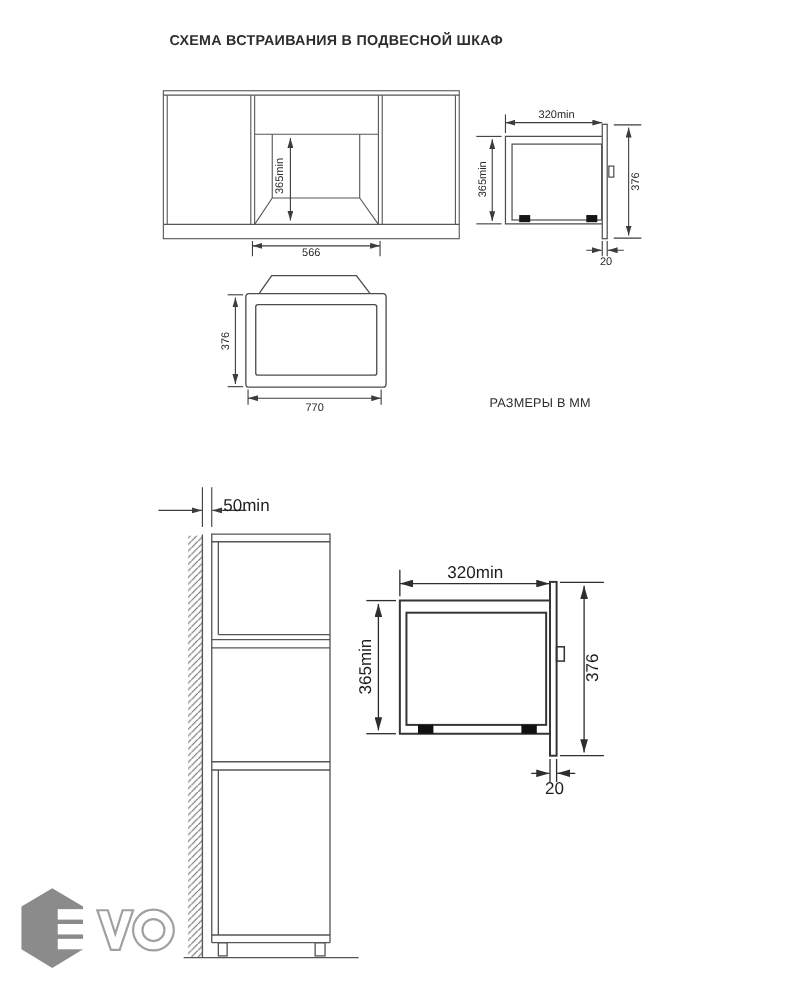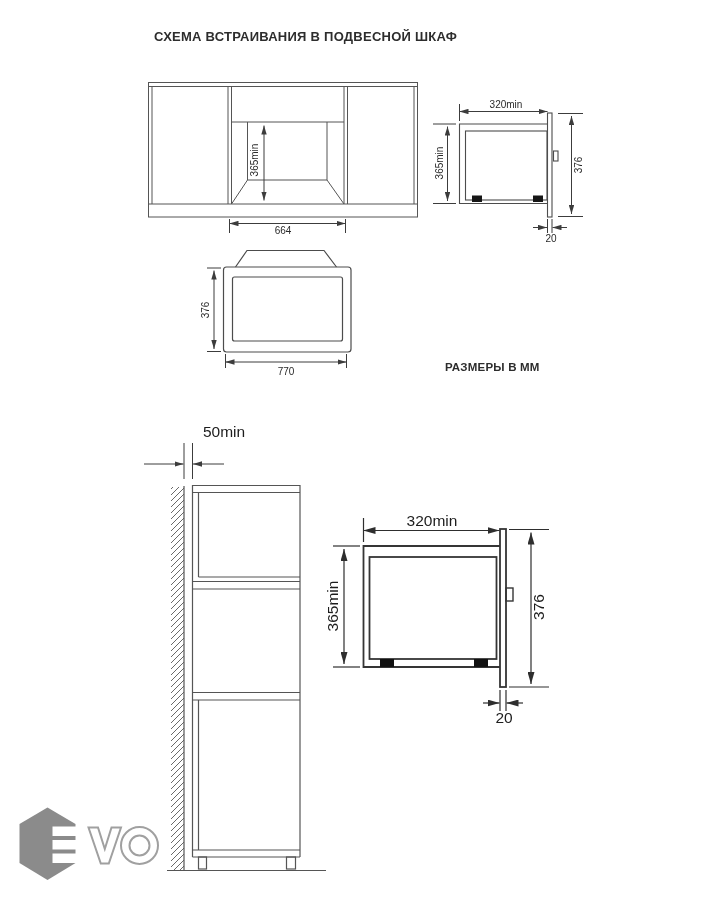--- a/index.html
+++ b/index.html
@@ -6,21 +6,21 @@
   #stage{
     position:relative;width:583px;height:900px;background:#ffffff;overflow:hidden;
     font-family:"Liberation Sans","DejaVu Sans",sans-serif;color:#222;
   }
   svg{position:absolute;left:0;top:0;}
   .sec-title{
     position:absolute;font-size:13px;font-weight:700;color:#2d2d2d;
     letter-spacing:.25px;white-space:nowrap;
   }
   .units{
-    position:absolute;font-size:11.5px;font-weight:700;color:#2d2d2d;
+    position:absolute;font-size:11.5px;font-weight:400;color:#2d2d2d;
     letter-spacing:.2px;white-space:nowrap;
   }
   .lbl{
     position:absolute;font-size:10px;color:#2a2a2a;white-space:nowrap;
     transform:translate(-50%,-50%);line-height:1;
   }
   .lbl-v{transform:translate(-50%,-50%) rotate(-90deg);}
   .lbl-lg{font-size:15.5px;color:#1d1d1d;}
 </style>
 </head>
@@ -181,32 +181,32 @@
       <rect x="52.5" y="853.5" width="33.5" height="9.5" fill="#ffffff"></rect>
       <polygon points="88.5,827.5 98,827.5 104.8,849 111.5,827.5 121,827.5 108.8,863.5 100.8,863.5" fill="#ffffff" stroke="#a0a0a0" stroke-width="2"></polygon>
       <circle cx="139.5" cy="845.5" r="18.5" fill="#ffffff" stroke="#a0a0a0" stroke-width="2"></circle>
       <circle cx="139.5" cy="845.5" r="10" fill="#ffffff" stroke="#a0a0a0" stroke-width="2"></circle>
     </g>
   </svg>
 
   <div class="sec-title" style="left:154px;top:29px">СХЕМА ВСТРАИВАНИЯ В ПОДВЕСНОЙ ШКАФ</div>
 
   <div class="lbl lbl-v" style="left:255px;top:160px">365min</div>
-  <div class="lbl" style="left:283px;top:231px">664</div>
+  <div class="lbl" style="left:283px;top:231px">566</div>
 
   <div class="lbl" style="left:506px;top:105px">320min</div>
   <div class="lbl lbl-v" style="left:440px;top:163px">365min</div>
   <div class="lbl lbl-v" style="left:579px;top:165px">376</div>
   <div class="lbl" style="left:551px;top:239px">20</div>
 
   <div class="lbl lbl-v" style="left:206px;top:310px">376</div>
   <div class="lbl" style="left:286px;top:372px">770</div>
 
   <div class="units" style="left:445px;top:361px">РАЗМЕРЫ В ММ</div>
 
 
-  <div class="lbl lbl-lg" style="left:224px;top:432px">50min</div>
+  <div class="lbl lbl-lg" style="left:224px;top:460px">50min</div>
   <div class="lbl lbl-lg" style="left:432px;top:521px">320min</div>
   <div class="lbl lbl-lg lbl-v" style="left:333px;top:606px">365min</div>
   <div class="lbl lbl-lg lbl-v" style="left:539px;top:607px">376</div>
   <div class="lbl lbl-lg" style="left:504px;top:718px">20</div>
 
 </div>
 
 </body></html>

